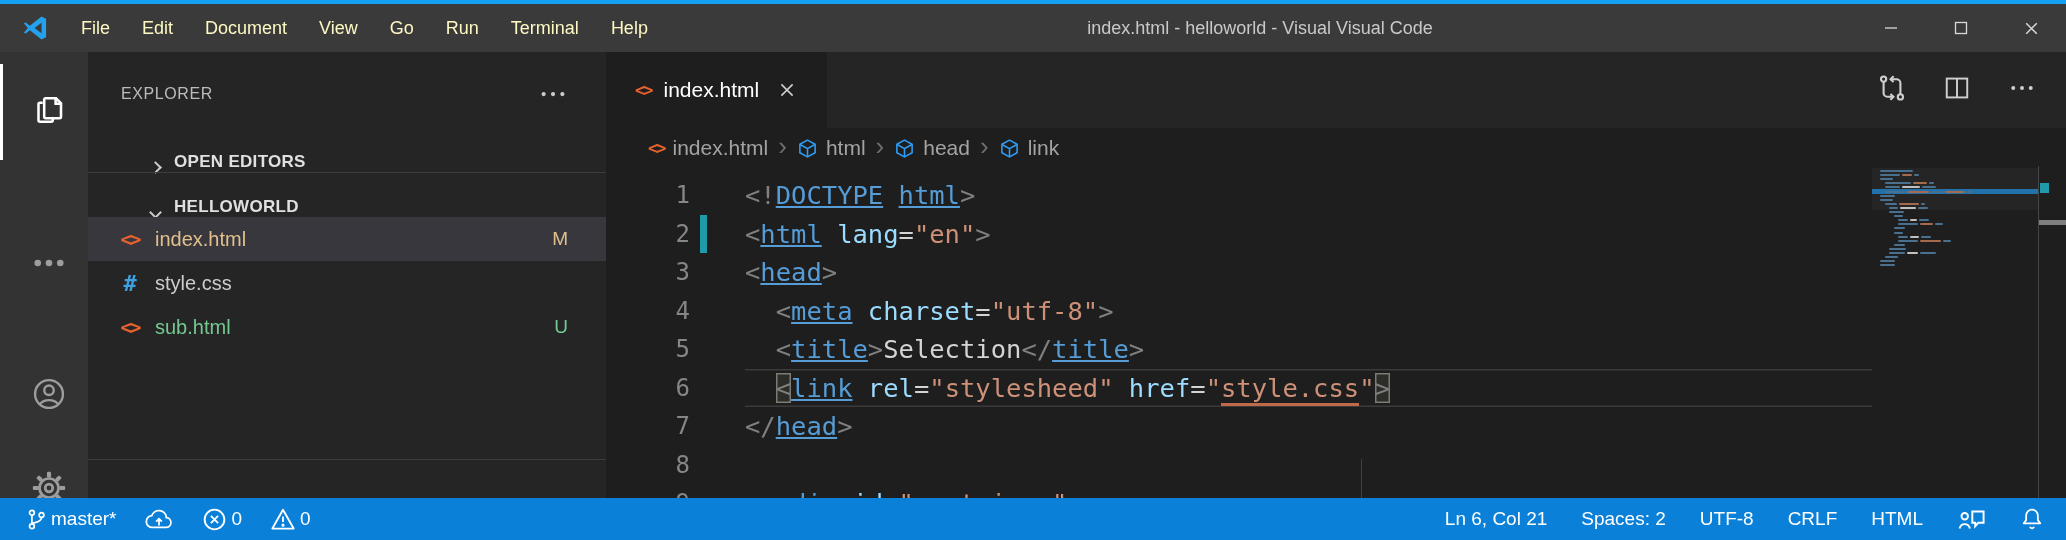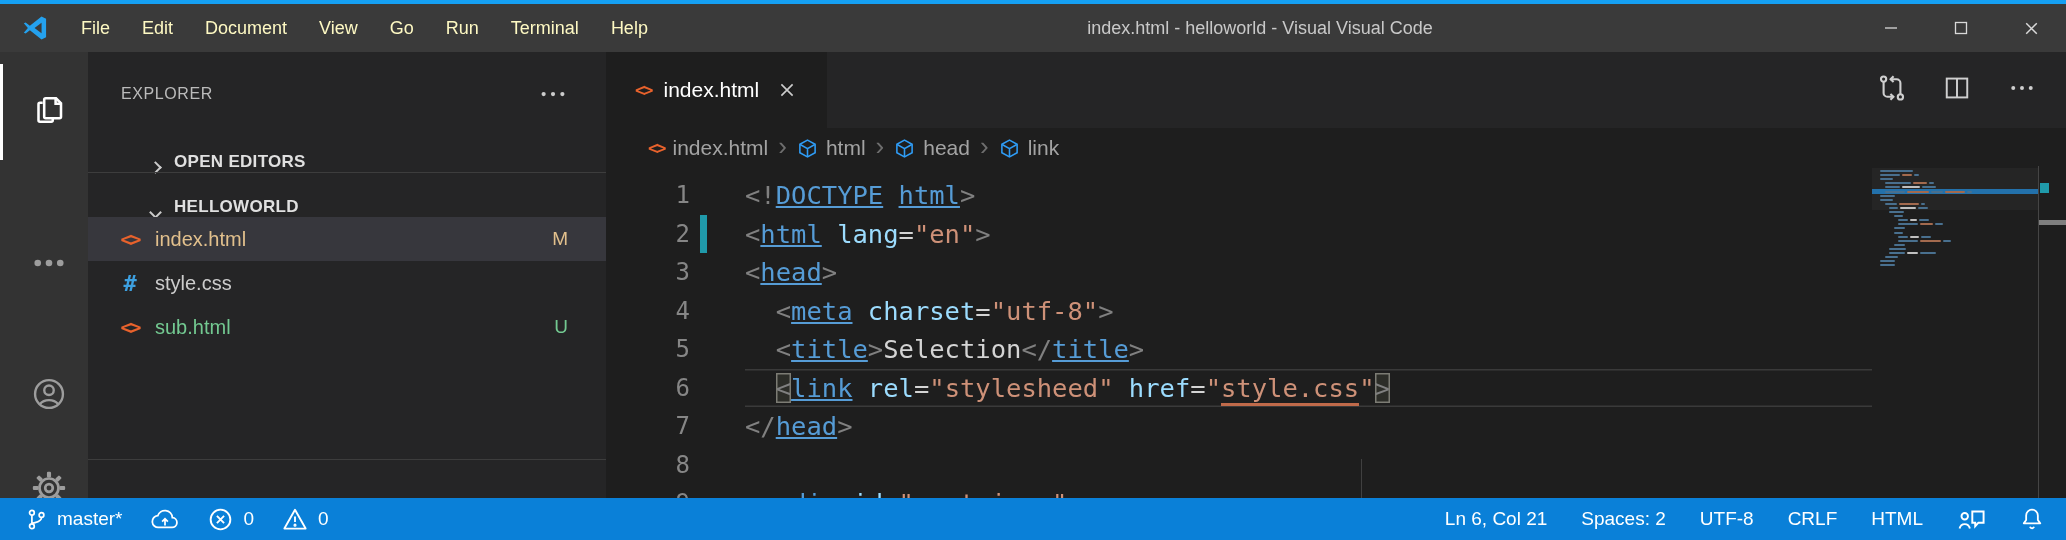--- a/index.html
+++ b/index.html
@@ -106,21 +106,21 @@
   #ruler { position:absolute; left:2038px; top:166px; width:28px; height:332px; border-left:1px solid #454545; }
   #ruler-modified { position:absolute; left:1px; top:17px; width:9px; height:10px; background:#209aaa; }
   #ruler-cursor { position:absolute; left:0; top:54px; width:28px; height:5px; background:rgba(160,160,160,0.75); }
 
   
   #statusbar { position:absolute; left:0; bottom:0; width:2066px; height:42px; background:#0a80d8;
                display:flex; align-items:center; justify-content:space-between; padding:0 22px 0 26px; }
   #status-left, #status-right { display:flex; align-items:center; height:100%; }
   #status-left { gap:28px; }
   #status-right { gap:34px; }
-  .st-item { display:flex; align-items:center; gap:10px; color:#ffffff; font-size:19px; height:100%; }
+  .st-item { display:flex; align-items:center; gap:4px; color:#ffffff; font-size:19px; height:100%; }
   .st-item svg { display:block; }
 </style>
 </head>
 <body>
 
 <div id="app">
 
   <div id="top-border"></div>
 
   <div id="titlebar">

